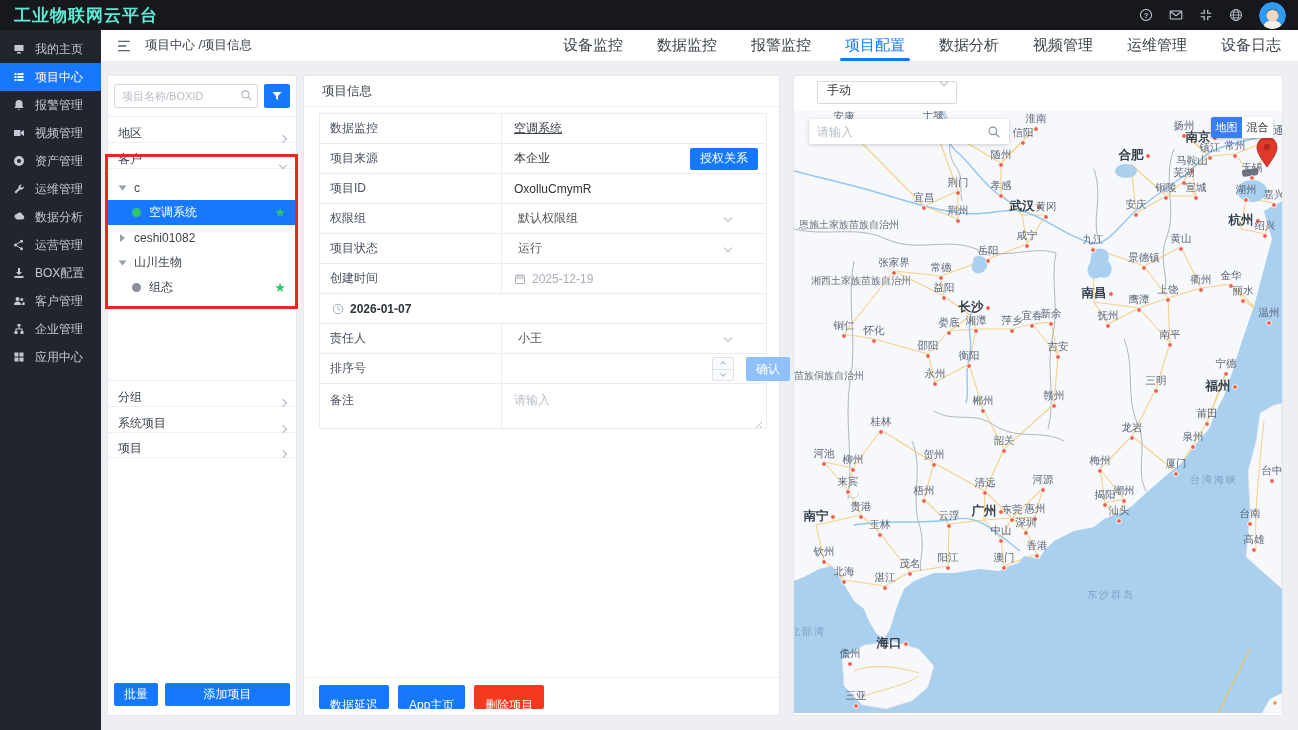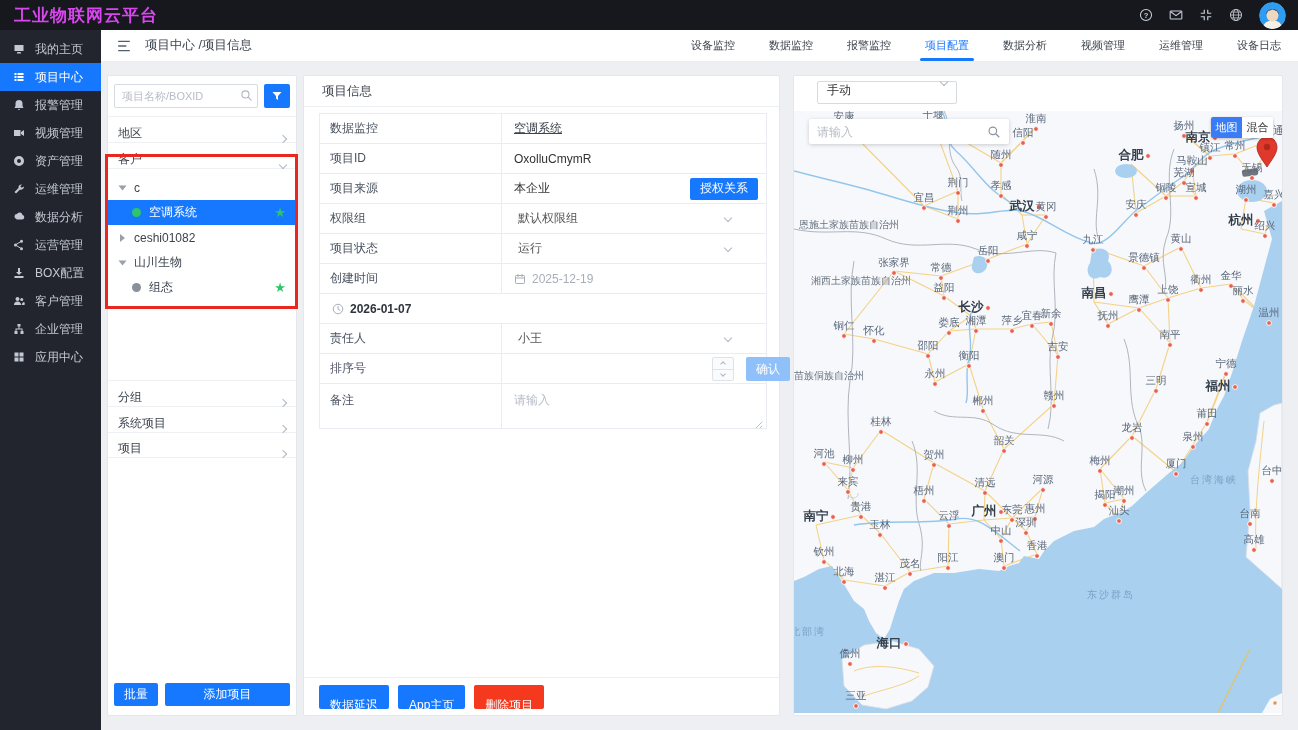--- a/index.html
+++ b/index.html
@@ -1,41 +1,41 @@
 <!DOCTYPE html>
 <html><head>
 <meta charset="utf-8">
 <style>
   * { margin:0; padding:0; box-sizing:border-box; }
   html,body { width:1298px; height:730px; overflow:hidden; }
   body { font-family:"Liberation Sans","DejaVu Sans",sans-serif; background:#edeff3; position:relative; font-size:12px; color:#333; }
 
   
   .topbar { position:absolute; left:0; top:0; width:1298px; height:30px; background:#16181e; display:flex; align-items:center; z-index:30; }
-  .app-title { color:#d946ef; font-size:17px; font-weight:bold; padding-left:14px; letter-spacing:1px; }
+  .app-title { color:#5eead4; font-size:17px; font-weight:bold; padding-left:14px; letter-spacing:1px; }
   .topbar-right { margin-left:auto; display:flex; align-items:center; gap:16px; padding-right:12px; }
   .tb-icon { width:14px; height:14px; color:#c9ced8; cursor:pointer; }
   .tb-icon svg { width:100%; height:100%; display:block; }
   .avatar { width:27px; height:27px; border-radius:50%; overflow:hidden; cursor:pointer; }
 
   
   .sidebar { position:absolute; left:0; top:30px; width:101px; height:700px; background:#22252d; z-index:20; padding-top:5px; }
   .sb-item { height:28px; display:flex; align-items:center; color:#c3c9d4; cursor:pointer; padding-left:13px; }
   .sb-item .sb-ic { width:12px; height:12px; margin-right:10px; flex:none; }
   .sb-item .sb-ic svg { width:100%; height:100%; display:block; }
   .sb-item span.lbl { font-size:12px; }
   .sb-item.active { background:#1678ff; color:#fff; }
 
   
   .crumbbar { position:absolute; left:101px; top:30px; width:1197px; height:32px; background:#fff; display:flex; align-items:center; border-bottom:1px solid #eceef2; z-index:10; }
   .hamburger { width:14px; height:12px; margin-left:16px; color:#55606e; }
   .hamburger svg { width:100%; height:100%; display:block; }
   .crumb-text { margin-left:14px; font-size:12.5px; color:#3c434d; }
   .topnav { margin-left:auto; display:flex; height:100%; }
-  .nav-tab { padding:0 17px; display:flex; align-items:center; font-size:11px; color:#3c434d; cursor:pointer; position:relative; }
+  .nav-tab { padding:0 17px; display:flex; align-items:center; font-size:15px; color:#3c434d; cursor:pointer; position:relative; }
   .nav-tab.active { color:#1678ff; }
   .nav-tab.active::after { content:""; position:absolute; left:12px; right:12px; bottom:0; height:3px; background:#1678ff; border-radius:2px; }
 
   
   .panel { position:absolute; background:#fff; border:1px solid #e4e7ec; border-radius:2px; }
   .left-panel  { left:107px; top:75px; width:190px; height:641px; display:flex; flex-direction:column; }
   .mid-panel   { left:303px; top:75px; width:477px; height:641px; display:flex; flex-direction:column; }
   .right-panel { left:793px; top:75px; width:490px; height:641px; }
 
   
@@ -374,30 +374,30 @@
 <section class="panel mid-panel">
   <div class="mp-header">项目信息</div>
   <div class="f-table" id="formTable">
       <div class="f-row">
         <div class="f-label">数据监控</div>
         <div class="f-value">
           <span class="v-link">空调系统</span>
         </div>
       </div>
       <div class="f-row">
-        <div class="f-label">项目ID</div>
-        <div class="f-value">
-          <span>OxolluCmymR</span>
-        </div>
-      </div>
-      <div class="f-row">
         <div class="f-label">项目来源</div>
         <div class="f-value">
           <span>本企业</span>
           <button class="btn primary v-btn">授权关系</button>
+        </div>
+      </div>
+      <div class="f-row">
+        <div class="f-label">项目ID</div>
+        <div class="f-value">
+          <span>OxolluCmymR</span>
         </div>
       </div>
       <div class="f-row">
         <div class="f-label">权限组</div>
         <div class="f-value">
           <span class="v-sel" style="padding-left:4px">默认权限组</span>
           <span class="chev"></span>
         </div>
       </div>
       <div class="f-row">

